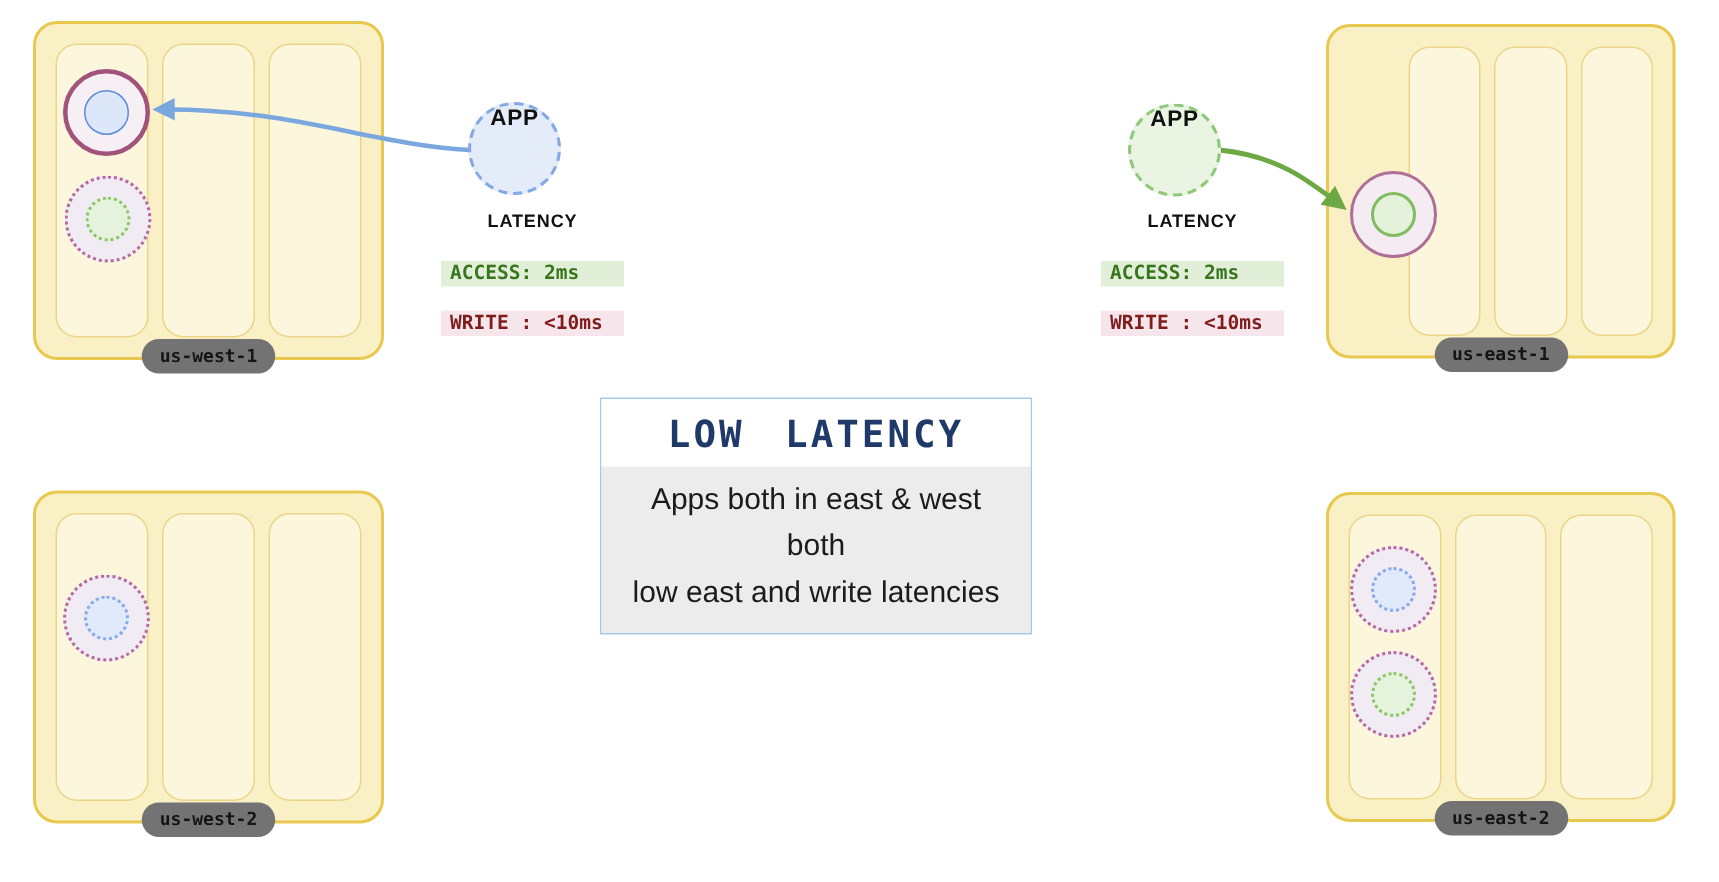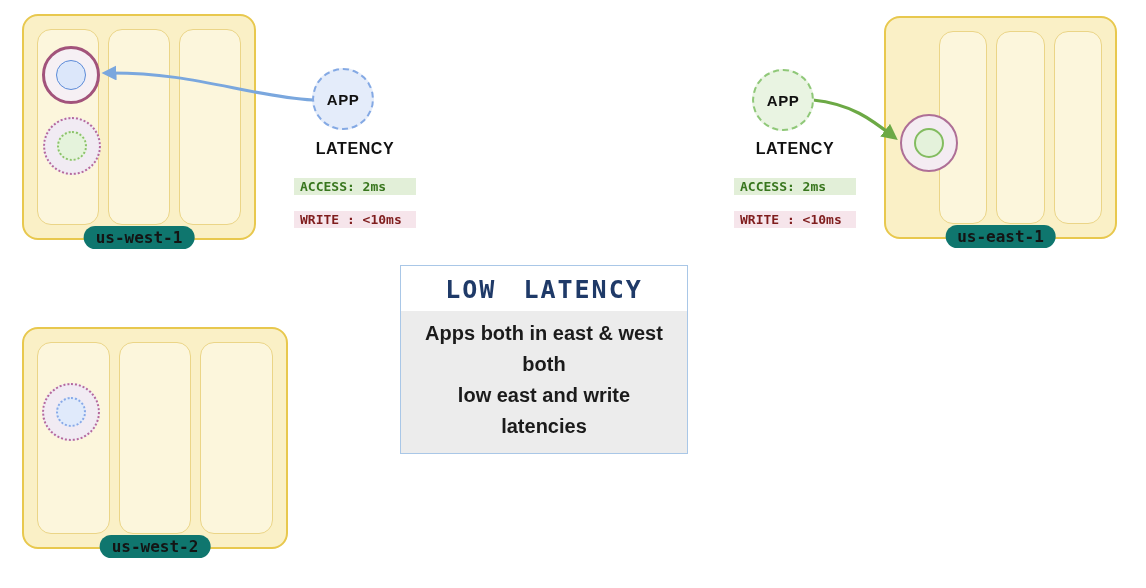--- a/index.html
+++ b/index.html
@@ -15,21 +15,21 @@
   
   .region {
     position: absolute;
     background: #FAF0C6;
     border: 2px solid #E8C84E;
     border-radius: 16px;
     box-sizing: border-box;
   }
   .region-west-1 { left: 22px;  top: 14px;  width: 234px; height: 226px; }
   .region-east-1 { left: 884px; top: 16px;  width: 233px; height: 223px; padding-left: 40px; }
-  .region-west-2 { left: 22px;  top: 327px; width: 266px; height: 222px; }
+  .region-west-2 { left: 22px;  top: 327px; width: 234px; height: 222px; }
   .region-east-2 { left: 884px; top: 328px; width: 233px; height: 220px; }
 
   .columns {
     display: flex;
     gap: 9px;
     padding: 13px;
     height: 100%;
     box-sizing: border-box;
   }
   .col {
@@ -37,28 +37,28 @@
     background: #FCF6DC;
     border: 1.5px solid #EBD587;
     border-radius: 14px;
   }
 
   .region-label {
     position: absolute;
     left: 50%;
     bottom: -11px;
     transform: translateX(-50%);
-    background: #0f766e;
+    background: #737373;
     border-radius: 12px;
     padding: 0 12px;
     height: 23px;
     line-height: 23px;
     font-family: "DejaVu Sans Mono", monospace;
     font-weight: bold;
-    font-size: 16px;
+    font-size: 12px;
     color: #141414;
     white-space: nowrap;
   }
 
   
   .replica {
     position: absolute;
     width: 58px;
     height: 58px;
     border-radius: 50%;
@@ -82,39 +82,38 @@
   .core-blue-dotted  { border: 2px dotted #88A9E8;  background: #E0EAFB; }
   .core-green-dotted { border: 2px dotted #8CC36B;  background: #E5F3DC; }
 
   
   .app {
     position: absolute;
     width: 62px;
     height: 62px;
     border-radius: 50%;
     display: flex;
-    align-items: center;
     justify-content: center;
     font-weight: 600;
     font-size: 15px;
     letter-spacing: 0.5px;
     color: #111111;
     box-sizing: border-box;
     z-index: 6;
   }
   .app-west { left: 312px; top: 68px; background: #E4ECFA; border: 2px dashed #84A9E4; }
   .app-east { left: 752px; top: 69px; background: #E9F4E2; border: 2px dashed #8FC878; }
 
   
   .latency { position: absolute; width: 122px; z-index: 6; }
   .latency-west { left: 294px; top: 140px; }
   .latency-east { left: 734px; top: 140px; }
   .latency-title {
     text-align: center;
-    font-size: 16px;
+    font-size: 12px;
     font-weight: bold;
     letter-spacing: 0.6px;
     color: #111111;
     margin-bottom: 20px;
   }
   .badge {
     font-family: "DejaVu Sans Mono", monospace;
     font-weight: bold;
     font-size: 13px;
     line-height: 15px;
@@ -147,21 +146,20 @@
     word-spacing: 10px;
     color: #1F3A68;
   }
   .callout-body {
     background: #ECECEC;
     text-align: center;
     padding: 7px 16px 11px;
     font-size: 20px;
     line-height: 31px;
     color: #1B1B1B;
-    font-weight: bold;
   }
 
   
   .arrows {
     position: absolute;
     left: 0; top: 0;
     width: 1146px; height: 588px;
     z-index: 5;
     pointer-events: none;
   }
@@ -203,20 +201,34 @@
       <div class="col"></div>
       <div class="col"></div>
       <div class="col"></div>
     </div>
     <div class="replica ring-dotted" style="left:18px; top:54px;">
       <div class="core core-blue-dotted"></div>
     </div>
     <div class="region-label">us-west-2</div>
   </div>
 
+  <div class="region region-east-2">
+    <div class="columns">
+      <div class="col"></div>
+      <div class="col"></div>
+      <div class="col"></div>
+    </div>
+    <div class="replica ring-dotted" style="left:14px; top:34px;">
+      <div class="core core-blue-dotted"></div>
+    </div>
+    <div class="replica ring-dotted" style="left:14px; top:104px;">
+      <div class="core core-green-dotted"></div>
+    </div>
+    <div class="region-label">us-east-2</div>
+  </div>
 
   <svg class="arrows" viewBox="0 0 1146 588" xmlns="http://www.w3.org/2000/svg">
     <defs>
       <marker id="arrow-blue" viewBox="0 0 10 10" refX="7" refY="5" markerWidth="5" markerHeight="5" orient="auto-start-reverse">
         <path d="M 0 0 L 10 5 L 0 10 z" fill="#7AA7DE"></path>
       </marker>
       <marker id="arrow-green" viewBox="0 0 10 10" refX="7" refY="5" markerWidth="5" markerHeight="5" orient="auto-start-reverse">
         <path d="M 0 0 L 10 5 L 0 10 z" fill="#6CA945"></path>
       </marker>
     </defs>

